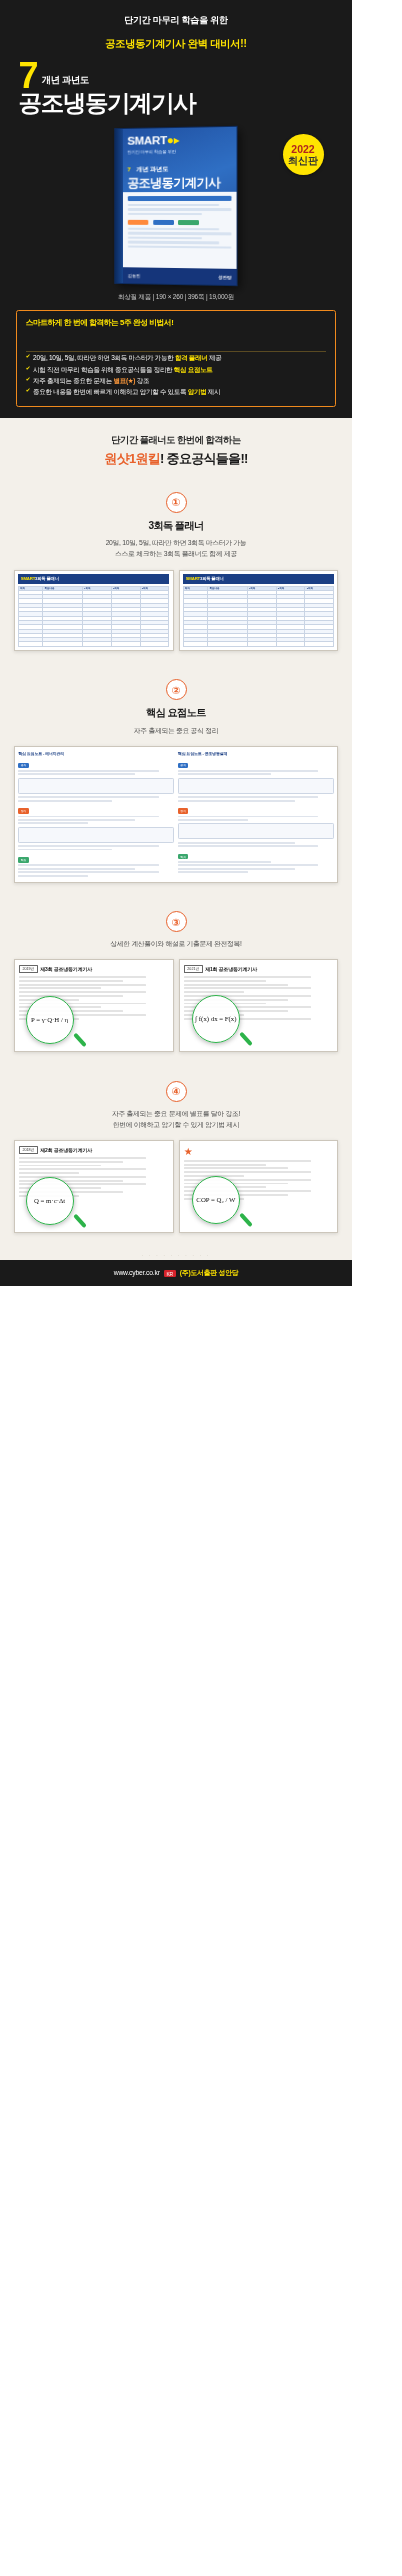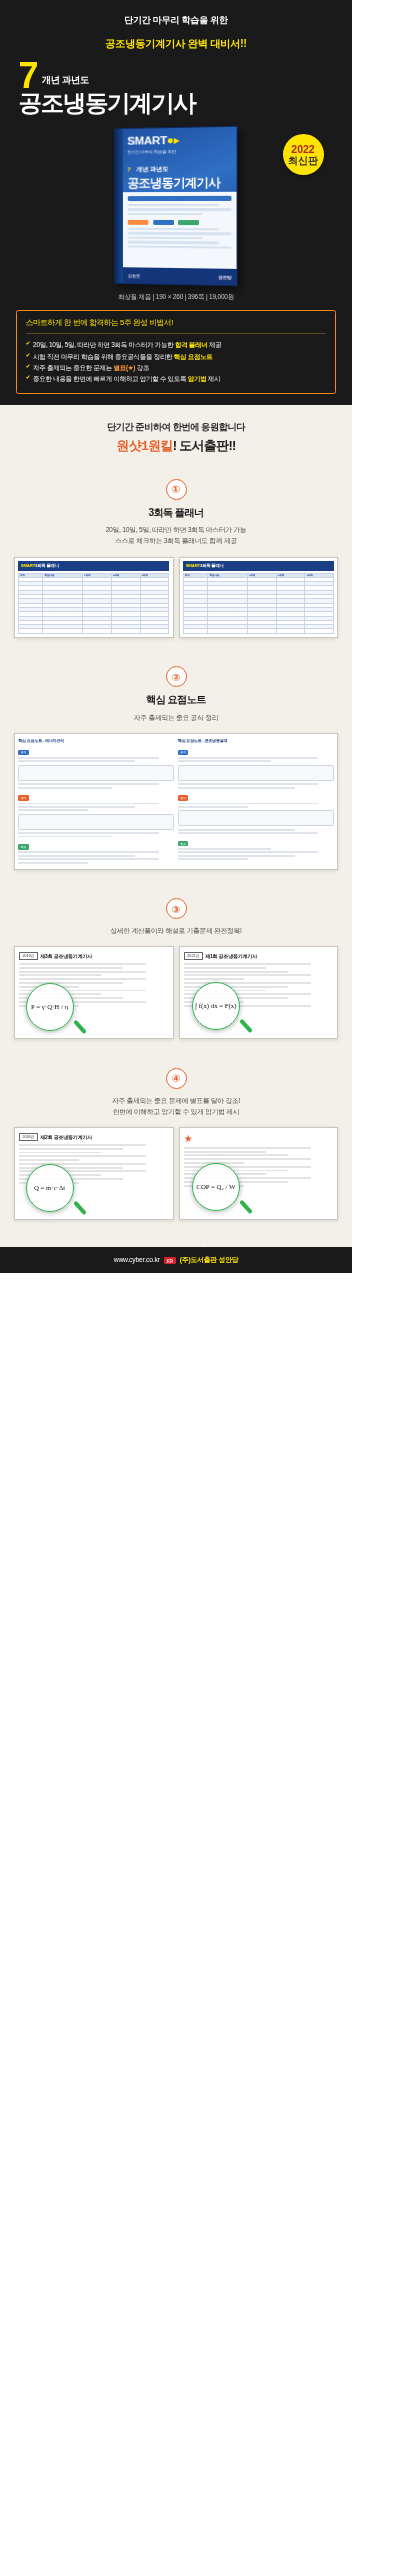--- a/index.html
+++ b/index.html
@@ -159,25 +159,24 @@
   .orange-box {
     margin: 0 16px 0 16px;
     border: 1.2px solid #f08a1d;
     border-radius: 2.5px;
     background: #1a1a1a;
     padding: 6.8px 8.7px 8px;
   }
   .ob-title {
     color: #ffe400;
     font-size: 7.7px;
-    font-weight: normal;
+    font-weight: bold;
     letter-spacing: -0.4px;
-    padding-bottom: 5px;
+    padding-bottom: 23px;
     border-bottom: 0.6px solid #5a4a22;
-    margin-bottom: 5px;
   }
   .ob-list { list-style: none; }
   .ob-list li {
     color: #ffffff;
     font-size: 6.5px;
     letter-spacing: -0.3px;
     line-height: 1.75;
     position: relative;
     padding-left: 7.4px;
   }
@@ -195,21 +194,21 @@
     background: #f3f0ea;
     padding: 16px 0 11px;
     text-align: center;
   }
   .mid-sub {
     font-size: 9.3px; font-weight: bold; color: #2b2b2b; letter-spacing: -0.5px;
   }
   .mid-main {
     margin-top: 3.7px; font-size: 13px; font-weight: bold; letter-spacing: -0.7px; color:#1a1a1a;
   }
-  .mid-main .pt { color: #e8622c; font-family: Liberation Mono, monospace; }
+  .mid-main .pt { color: #e8622c; }
 
   
   .sec { background: #f3f0ea; padding: 6.2px 0 16px; }
   .numcircle {
     width: 21px; height: 21px; border-radius: 50%;
     border: 1.2px solid #e8622c; color: #e8622c;
     font-size: 10.5px; font-weight: bold;
     display: flex; align-items: center; justify-content: center;
     margin: 6.2px auto 6.2px;
     background: #fff;
@@ -383,23 +382,23 @@
         </li>
         <li>
           <span>중요한 내용을 한번에 빠르게 이해하고 암기할 수 있도록 </span><span class="hl-y">암기법</span><span> 제시</span>
         </li>
       </ul>
     </div>
     <div class="hero-pad"></div>
   </section>
 
   <section class="mid">
-    <div class="mid-sub">단기간 준비하여 한번에 응원합니다</div>
+    <div class="mid-sub">단기간 플래너도 한번에 합격하는</div>
     <div class="mid-main">
-      <span class="pt">원샷1원킬</span><span>! 도서출판!!</span>
+      <span class="pt">원샷1원킬</span><span>! 중요공식들을!!</span>
     </div>
   </section>
 
   <section class="sec">
     <div class="numcircle">①</div>
     <div class="sec-title">3회독 플래너</div>
     <div class="sec-desc">
       <span>20일, 10일, 5일, 따라만 하면 3회독 마스터가 가능</span><br>
       <span>스스로 체크하는 3회독 플래너도 함께 제공</span>
     </div>

